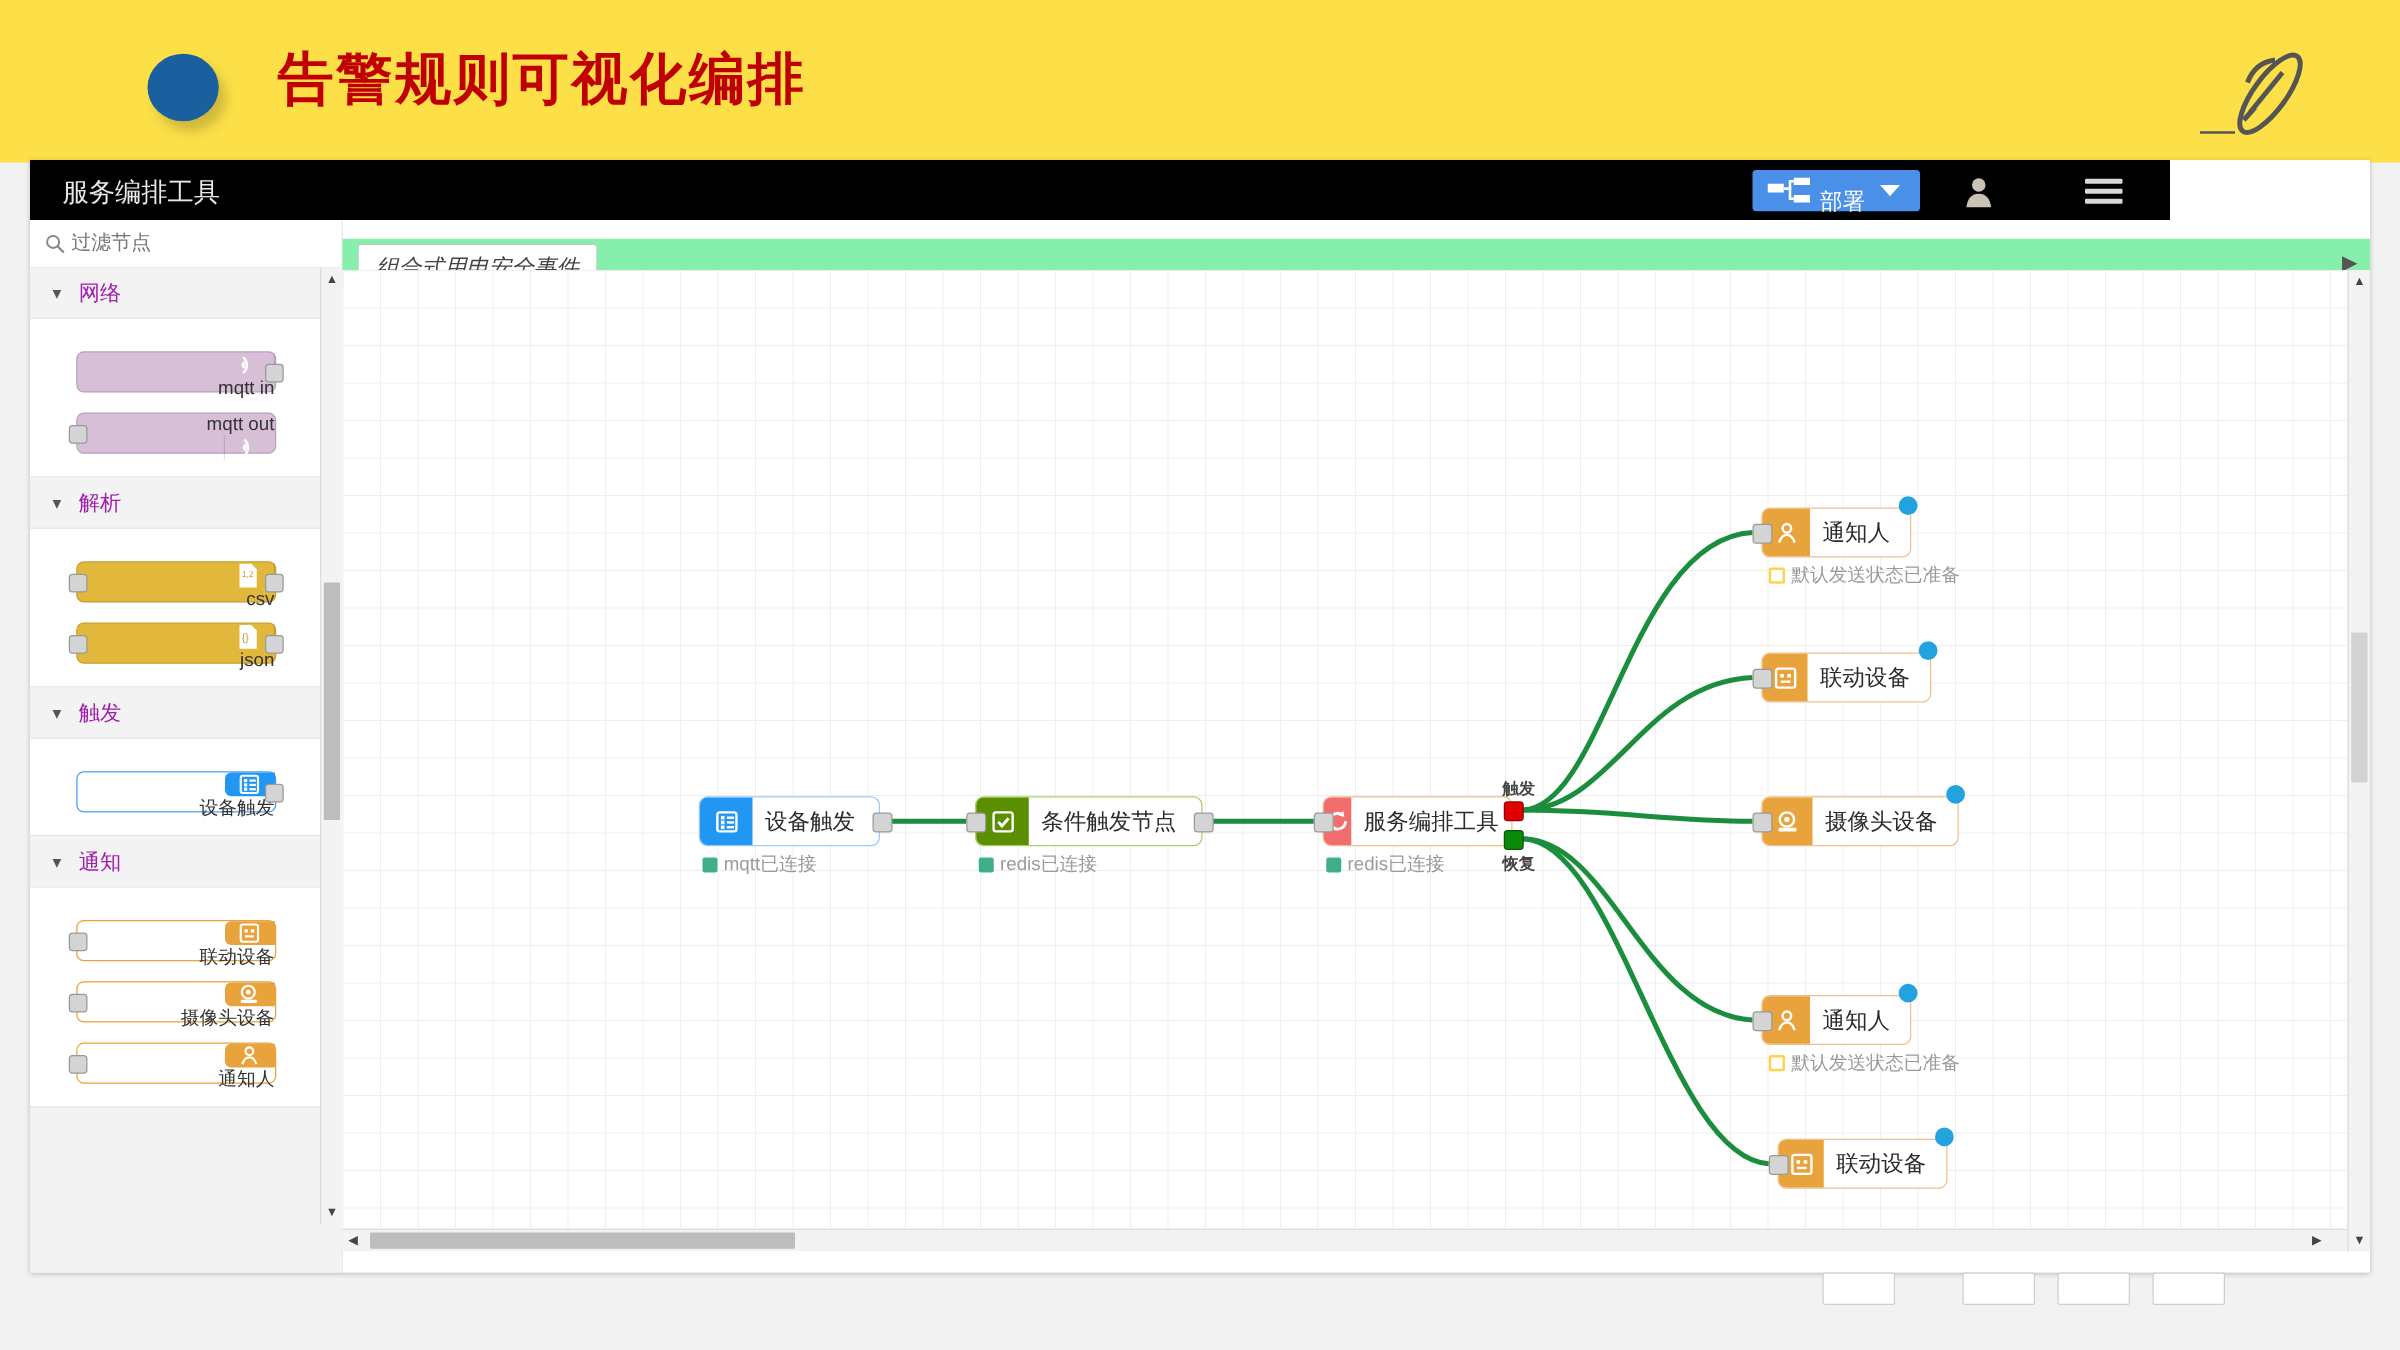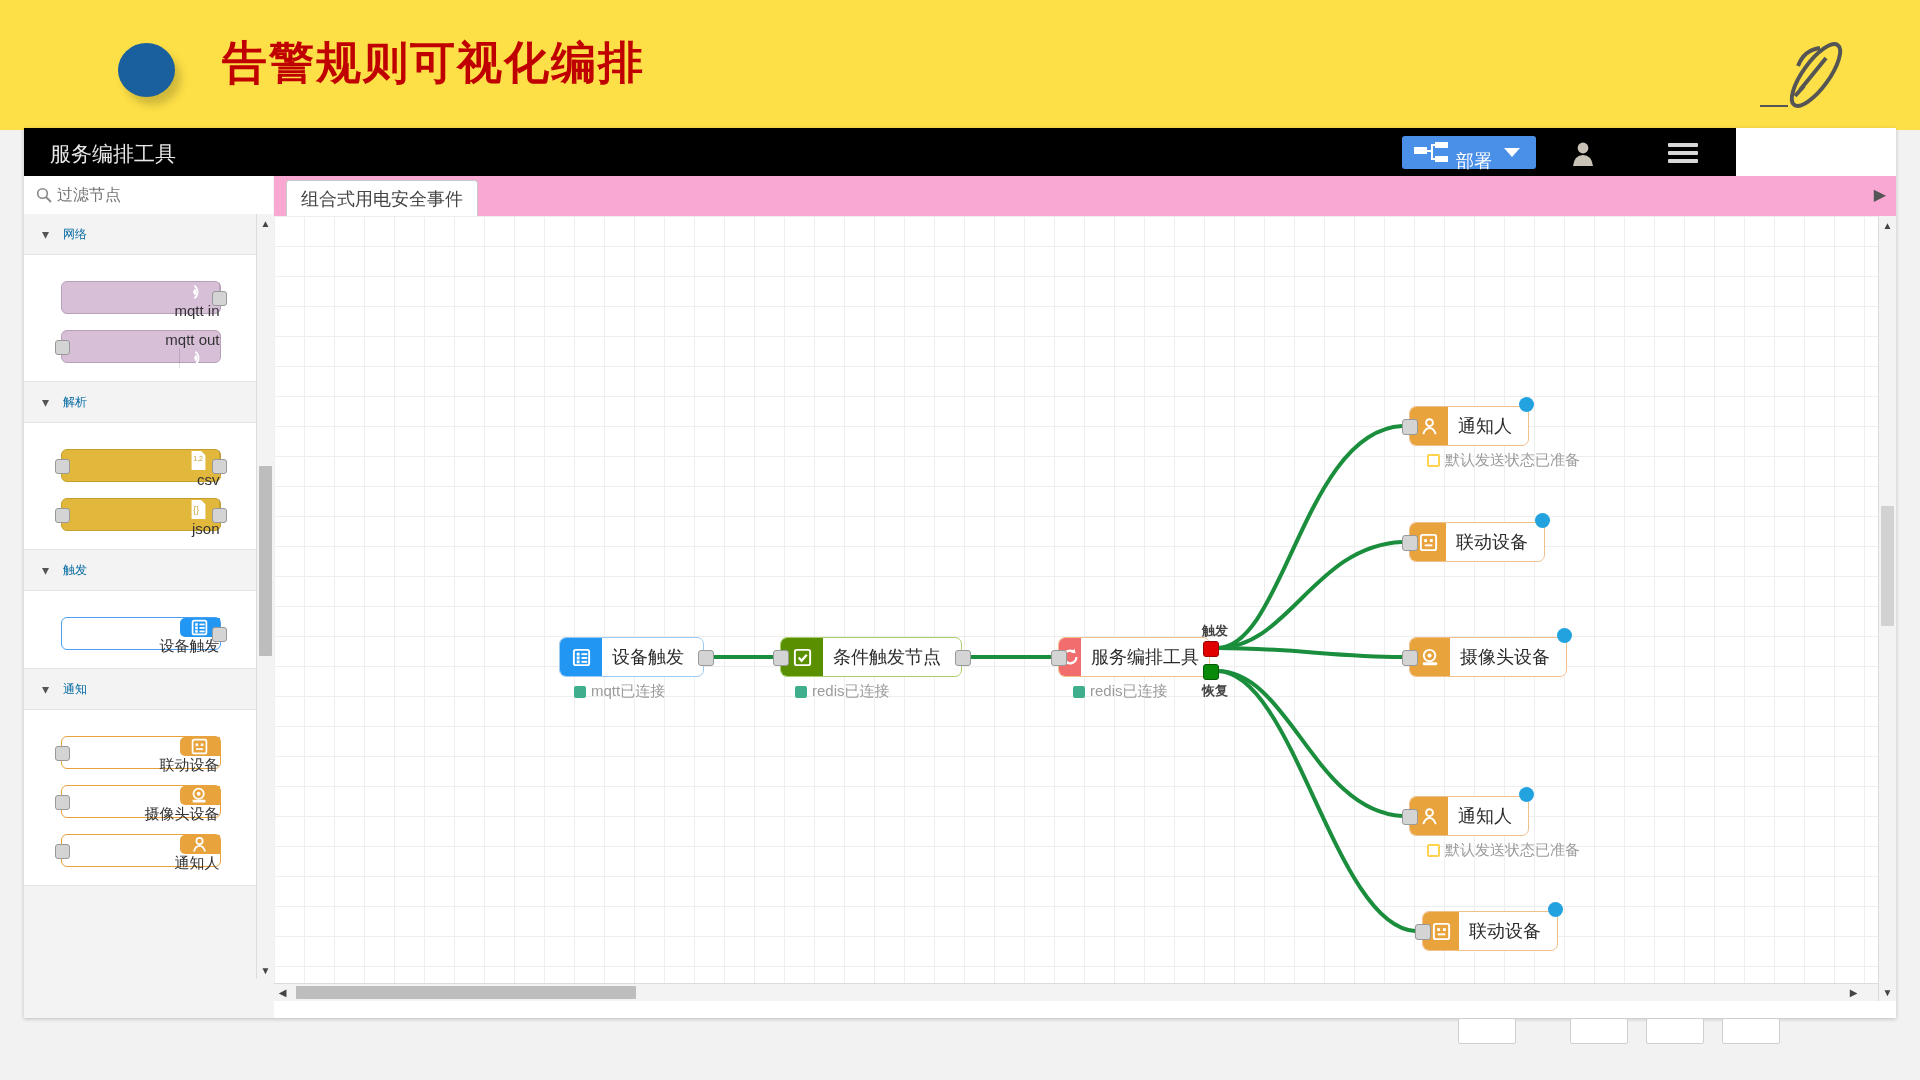--- a/index.html
+++ b/index.html
@@ -35,21 +35,21 @@
   #palette{position:absolute;left:0;top:48px;width:250px;height:952px;background:#f3f3f3;
      border-right:1px solid #bbb;}
   #palette-search{position:absolute;left:0;top:0;width:249px;height:38px;background:#fff;
      border-bottom:1px solid #d4d4d4;display:flex;align-items:center;}
   #search-icon{width:16px;height:16px;margin-left:12px;}
   #search-input{border:0;outline:0;font-size:16px;color:#9a9a9a;background:transparent;margin-left:3px;width:190px;
      font-family:"Liberation Sans",sans-serif;}
   #palette-scroll{position:absolute;left:0;top:38px;width:233px;height:765px;overflow:hidden;}
   .cat-header{height:40px;display:flex;align-items:center;background:#f3f3f3;cursor:pointer;}
   .cat-chevron{margin-left:18px;margin-right:14px;color:#555;font-size:14px;line-height:1;}
-  .cat-label{font-size:12px;color:#0369a1;}
+  .cat-label{font-size:17px;color:#a21caf;}
   .cat-body{background:#fff;border-top:1px solid #e3e3e3;border-bottom:1px solid #e3e3e3;padding:10px 0 6px 0;}
   .pnode{position:relative;margin:16px auto 12px auto;width:160px;height:33px;border-radius:6px;
      display:flex;align-items:flex-end;cursor:pointer;box-sizing:border-box;flex-direction:column;}
   .pnode .plabel{flex:1;text-align:center;font-size:15px;color:#333;}
   .pnode .picon{width:40px;height:100%;display:flex;align-items:center;justify-content:center;}
   .port{position:absolute;width:13px;height:13px;border-radius:3px;background:#d4d4d4;border:1px solid #999;
      top:9px;}
   .port.left{left:-7px;} .port.right{right:-7px;}
   .pnode.mqtt{background:#d8bfd8;border:1px solid #b9a0ba;}
   .pnode.mqtt .picon{border-right:1px solid rgba(0,0,0,.12);}
@@ -60,40 +60,40 @@
   .pnode.trig .picon{background:#2196f3;border-radius:5px 0 0 5px;}
   .pnode.notify{background:#fff;border:1px solid #e8a33d;}
   .pnode.notify .picon{background:#e8a33d;border-radius:5px 0 0 5px;}
   #palette-scrollbar{position:absolute;right:0;top:38px;width:17px;height:765px;background:#f3f3f3;
      border-left:1px solid #dcdcdc;}
   #palette-scrollbar .arrow{width:17px;height:18px;display:flex;align-items:center;justify-content:center;
      font-size:10px;color:#444;}
   #palette-thumb{position:absolute;left:2px;top:252px;width:13px;height:190px;background:#bdbdbd;border-radius:1px;}
   
   #workspace{position:absolute;left:250px;top:48px;width:1622px;height:842px;background:#fff;}
-  #tabbar{position:absolute;left:0;top:0;width:1622px;height:40px;background:#f9a8d4;
-     border-bottom:1px solid #c8c8c8;}
+  #tabbar{position:absolute;left:0;top:15px;width:1622px;height:40px;background:#86efac;
+     border-bottom:1px solid #c8c8c8;font-style:italic;}
   #tab-flow{position:absolute;left:12px;top:4px;height:36px;background:#fff;border:1px solid #c8c8c8;
      border-bottom:1px solid #fff;border-radius:3px 3px 0 0;display:flex;align-items:center;padding:0 14px;
      cursor:pointer;}
   #tab-flow span{font-size:18px;color:#444;}
   #tab-next{position:absolute;right:10px;top:9px;font-size:16px;color:#555;cursor:pointer;}
   #canvas{position:absolute;left:0;top:40px;width:1605px;height:785px;overflow:hidden;
      background-color:#fff;
      background-image:linear-gradient(to right,#eeeeee 1px,transparent 1px),
                       linear-gradient(to bottom,#eeeeee 1px,transparent 1px);
      background-size:30px 30px;}
   svg#wires{position:absolute;left:0;top:0;width:1605px;height:785px;}
   .fnode{position:absolute;height:40px;border-radius:7px;background:#fff;display:flex;align-items:center;
      box-sizing:border-box;cursor:pointer;}
   .fnode .ficon{width:42px;height:100%;display:flex;align-items:center;justify-content:center;
      border-radius:6px 0 0 6px;}
   .fnode .flabel{padding:0 16px 0 10px;font-size:18px;color:#2b2b2b;white-space:nowrap;}
   .fport{position:absolute;width:14px;height:14px;border-radius:3px;background:#d4d4d4;border:1px solid #999;}
-  .fstatus{position:absolute;display:flex;align-items:center;font-size:15px;color:#9b9b9b;white-space:nowrap;margin-left:12px;}
+  .fstatus{position:absolute;display:flex;align-items:center;font-size:15px;color:#9b9b9b;white-space:nowrap;}
   .fstatus .dot{width:12px;height:12px;border-radius:2px;margin-right:5px;}
   .badge-blue{position:absolute;width:15px;height:15px;border-radius:50%;background:#22a3e0;}
   .port-label{position:absolute;font-size:13px;color:#444;font-weight:bold;white-space:nowrap;}
   #hscroll{position:absolute;left:0;bottom:17px;width:1605px;height:17px;background:#f3f3f3;
      border-top:1px solid #dcdcdc;}
   #hthumb{position:absolute;left:22px;top:2px;width:340px;height:13px;background:#bdbdbd;border-radius:1px;}
   #hscroll .arrow{position:absolute;top:0;width:17px;height:17px;display:flex;align-items:center;
      justify-content:center;font-size:10px;color:#444;}
   #vscroll{position:absolute;right:0;top:40px;width:17px;height:785px;background:#f3f3f3;
      border-left:1px solid #dcdcdc;}

